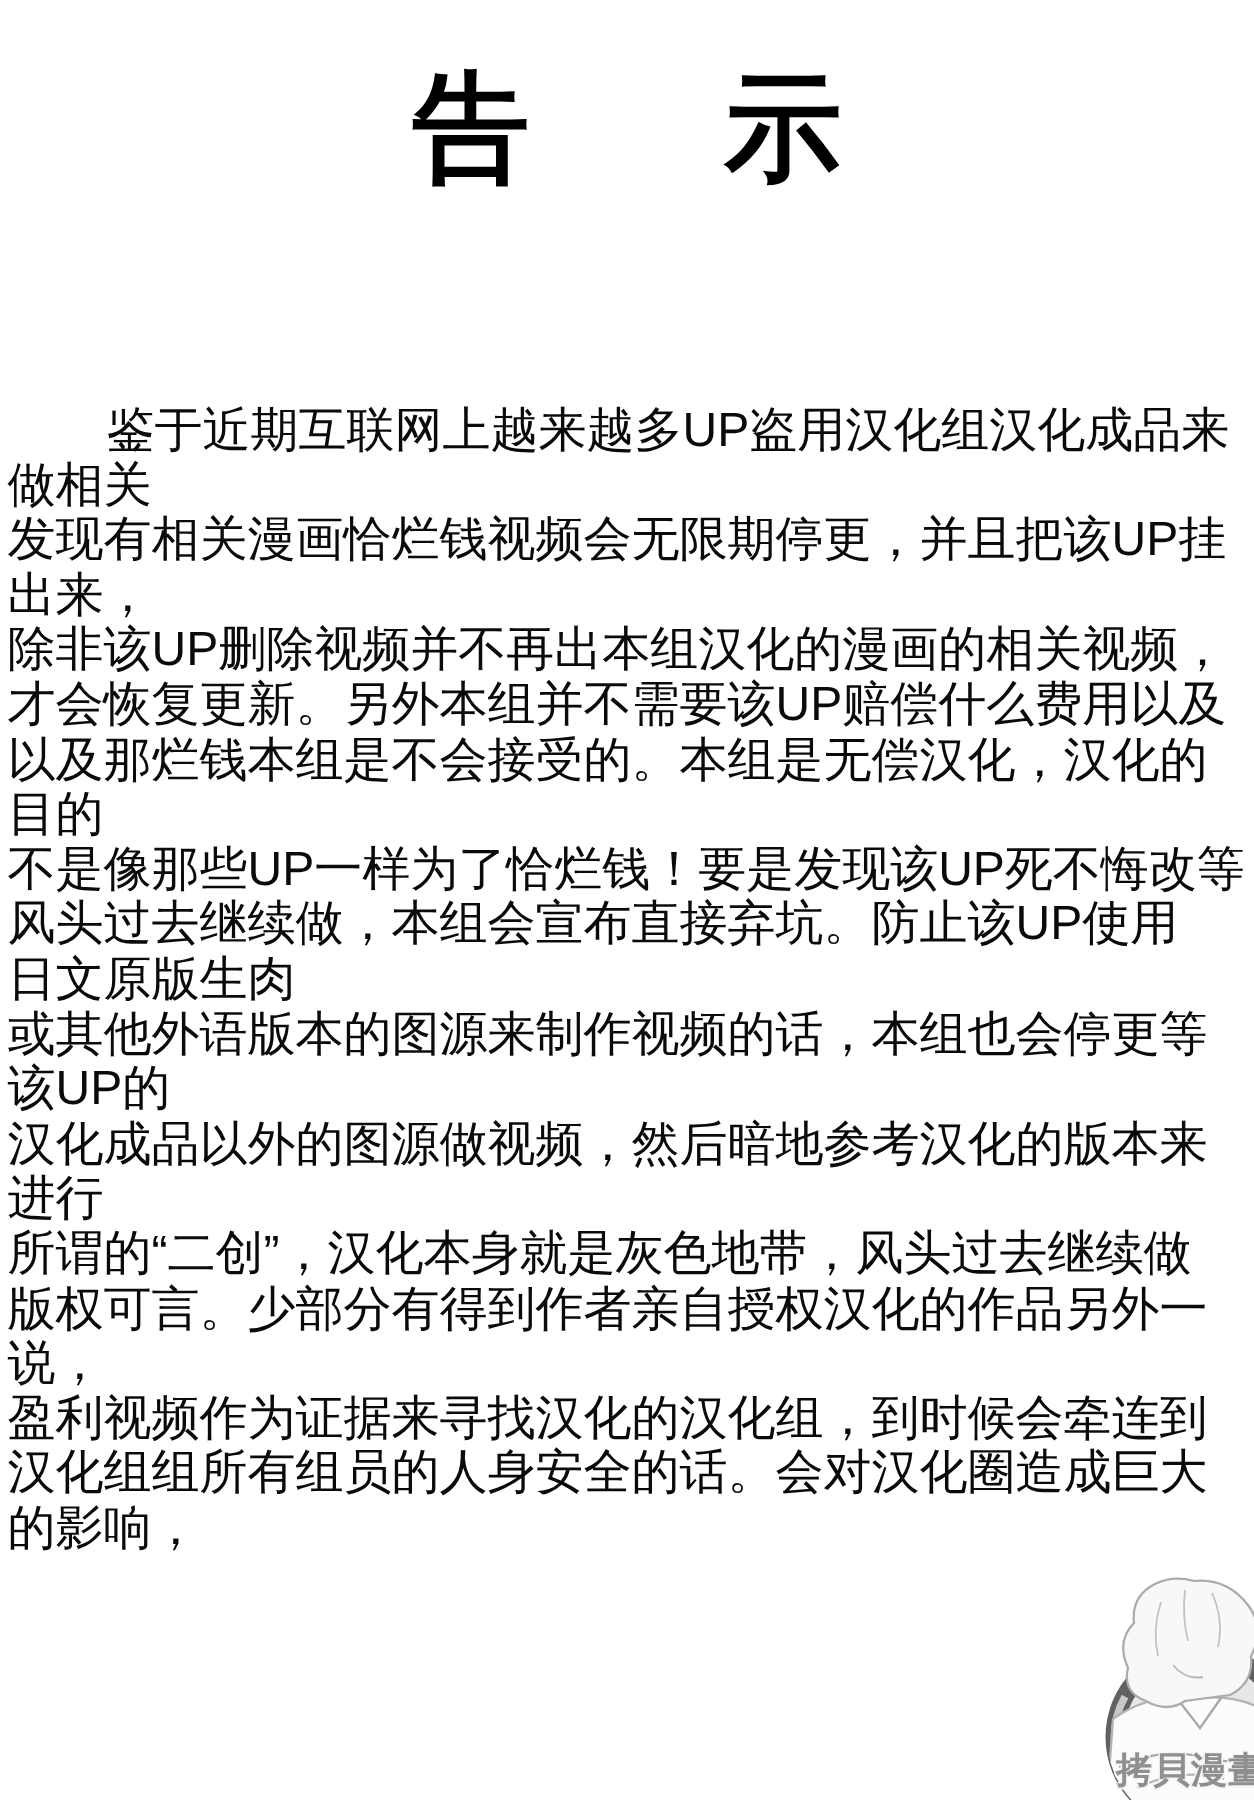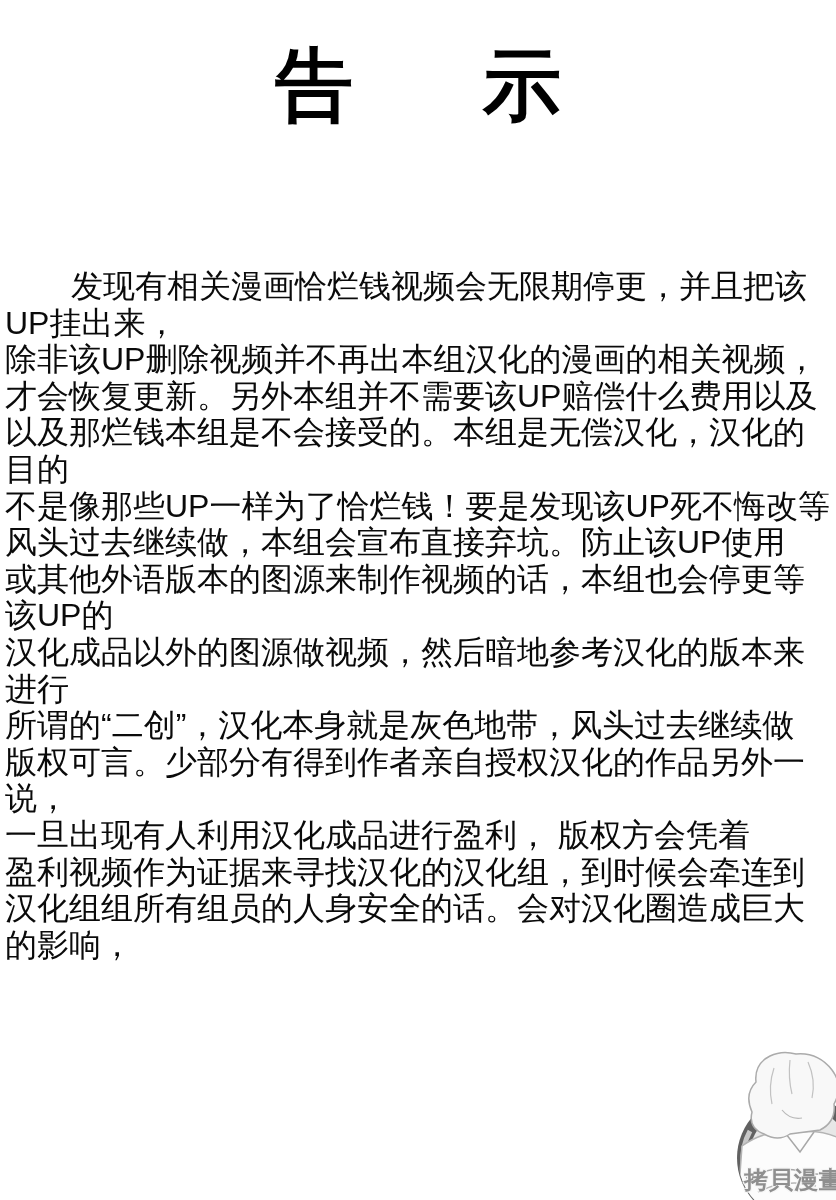--- a/index.html
+++ b/index.html
@@ -72,31 +72,32 @@
 <body>
 
 <div class="page">
 
   <div class="notice-title">
     <span>告</span>
     <span>示</span>
   </div>
 
   <div class="notice-body">
+      <div class="line">鉴于近期互联网上越来越多UP盗用汉化组汉化成品来做相关</div>
       <div class="line">发现有相关漫画恰烂钱视频会无限期停更，并且把该UP挂出来，</div>
       <div class="line">除非该UP删除视频并不再出本组汉化的漫画的相关视频，</div>
       <div class="line">才会恢复更新。另外本组并不需要该UP赔偿什么费用以及</div>
       <div class="line">以及那烂钱本组是不会接受的。本组是无偿汉化，汉化的目的</div>
       <div class="line">不是像那些UP一样为了恰烂钱！要是发现该UP死不悔改等</div>
       <div class="line">风头过去继续做，本组会宣布直接弃坑。防止该UP使用</div>
+      <div class="line">日文原版生肉</div>
       <div class="line">或其他外语版本的图源来制作视频的话，本组也会停更等该UP的</div>
       <div class="line">汉化成品以外的图源做视频，然后暗地参考汉化的版本来进行</div>
       <div class="line">所谓的“二创”，汉化本身就是灰色地带，风头过去继续做</div>
       <div class="line">版权可言。少部分有得到作者亲自授权汉化的作品另外一说，</div>
-      <div class="line">一旦出现有人利用汉化成品进行盈利， 版权方会凭着</div>
       <div class="line">盈利视频作为证据来寻找汉化的汉化组，到时候会牵连到</div>
       <div class="line">汉化组组所有组员的人身安全的话。会对汉化圈造成巨大的影响，</div>
     </div>
 
   <div class="watermark">
     <svg width="160" height="155" viewBox="0 0 160 155">
 
       <circle cx="88" cy="112" r="63" fill="#616161"></circle>
       <circle cx="88" cy="112" r="51" fill="#e7e7e7"></circle>
 

